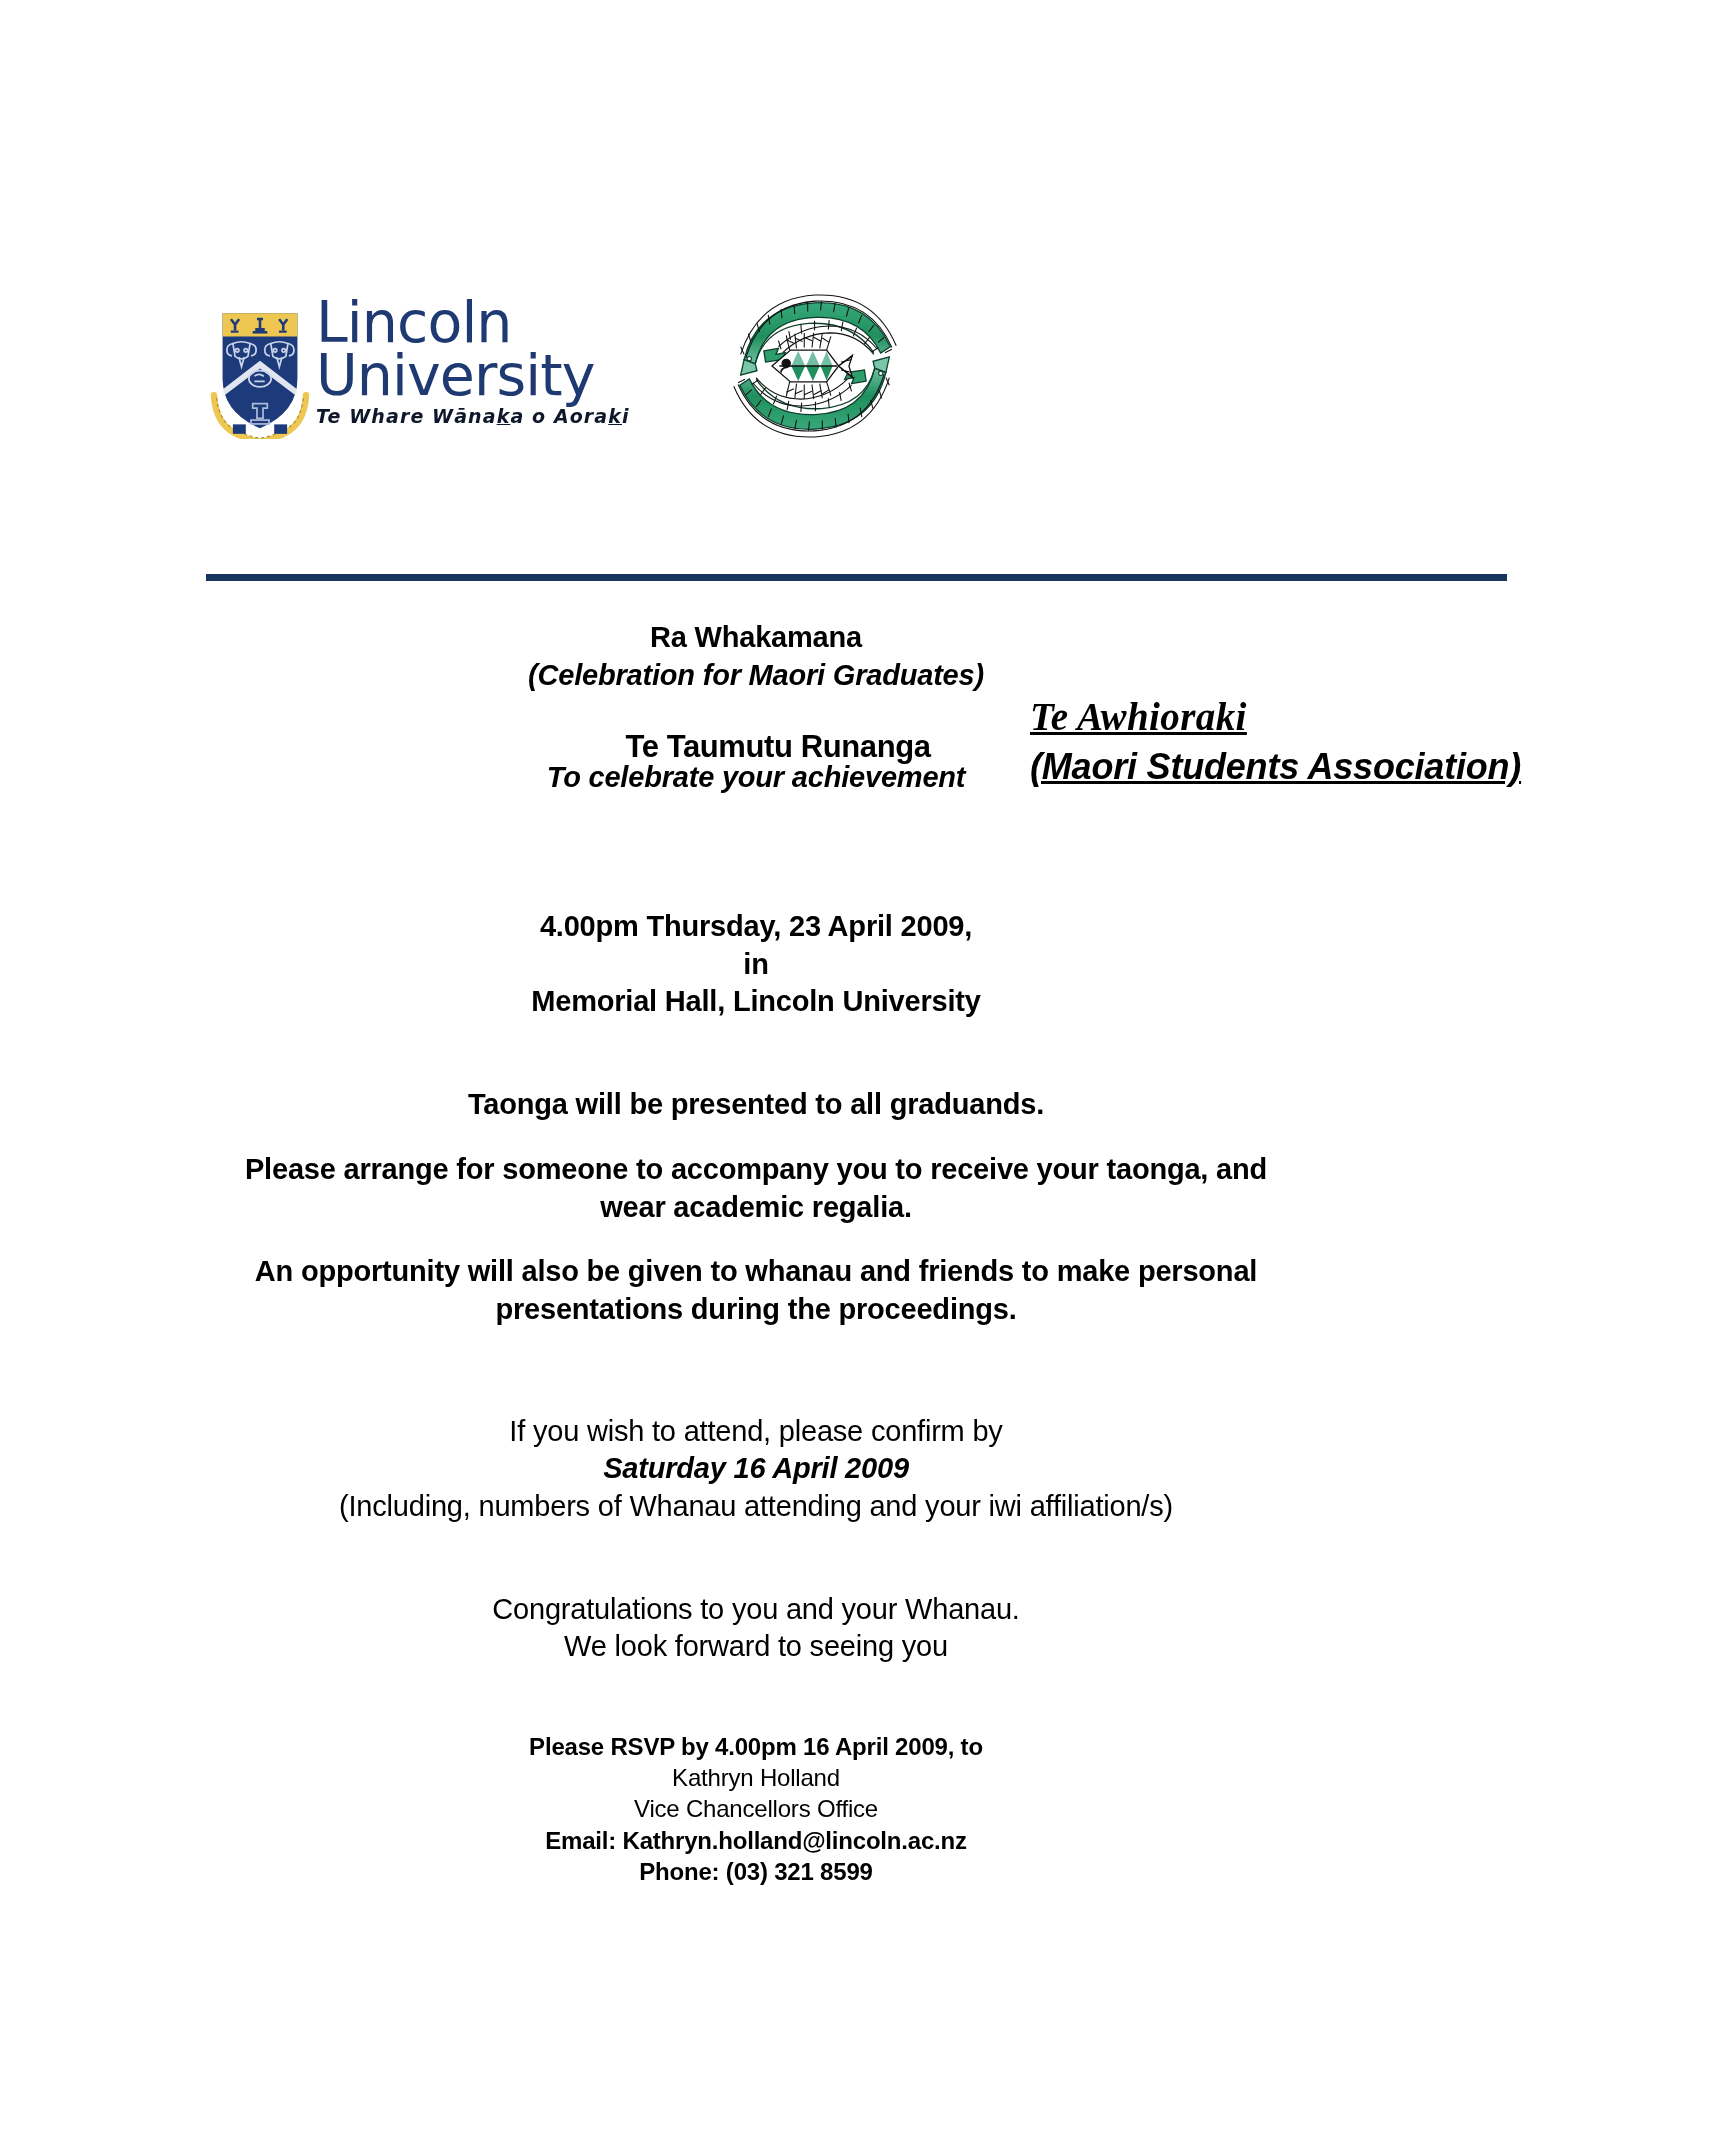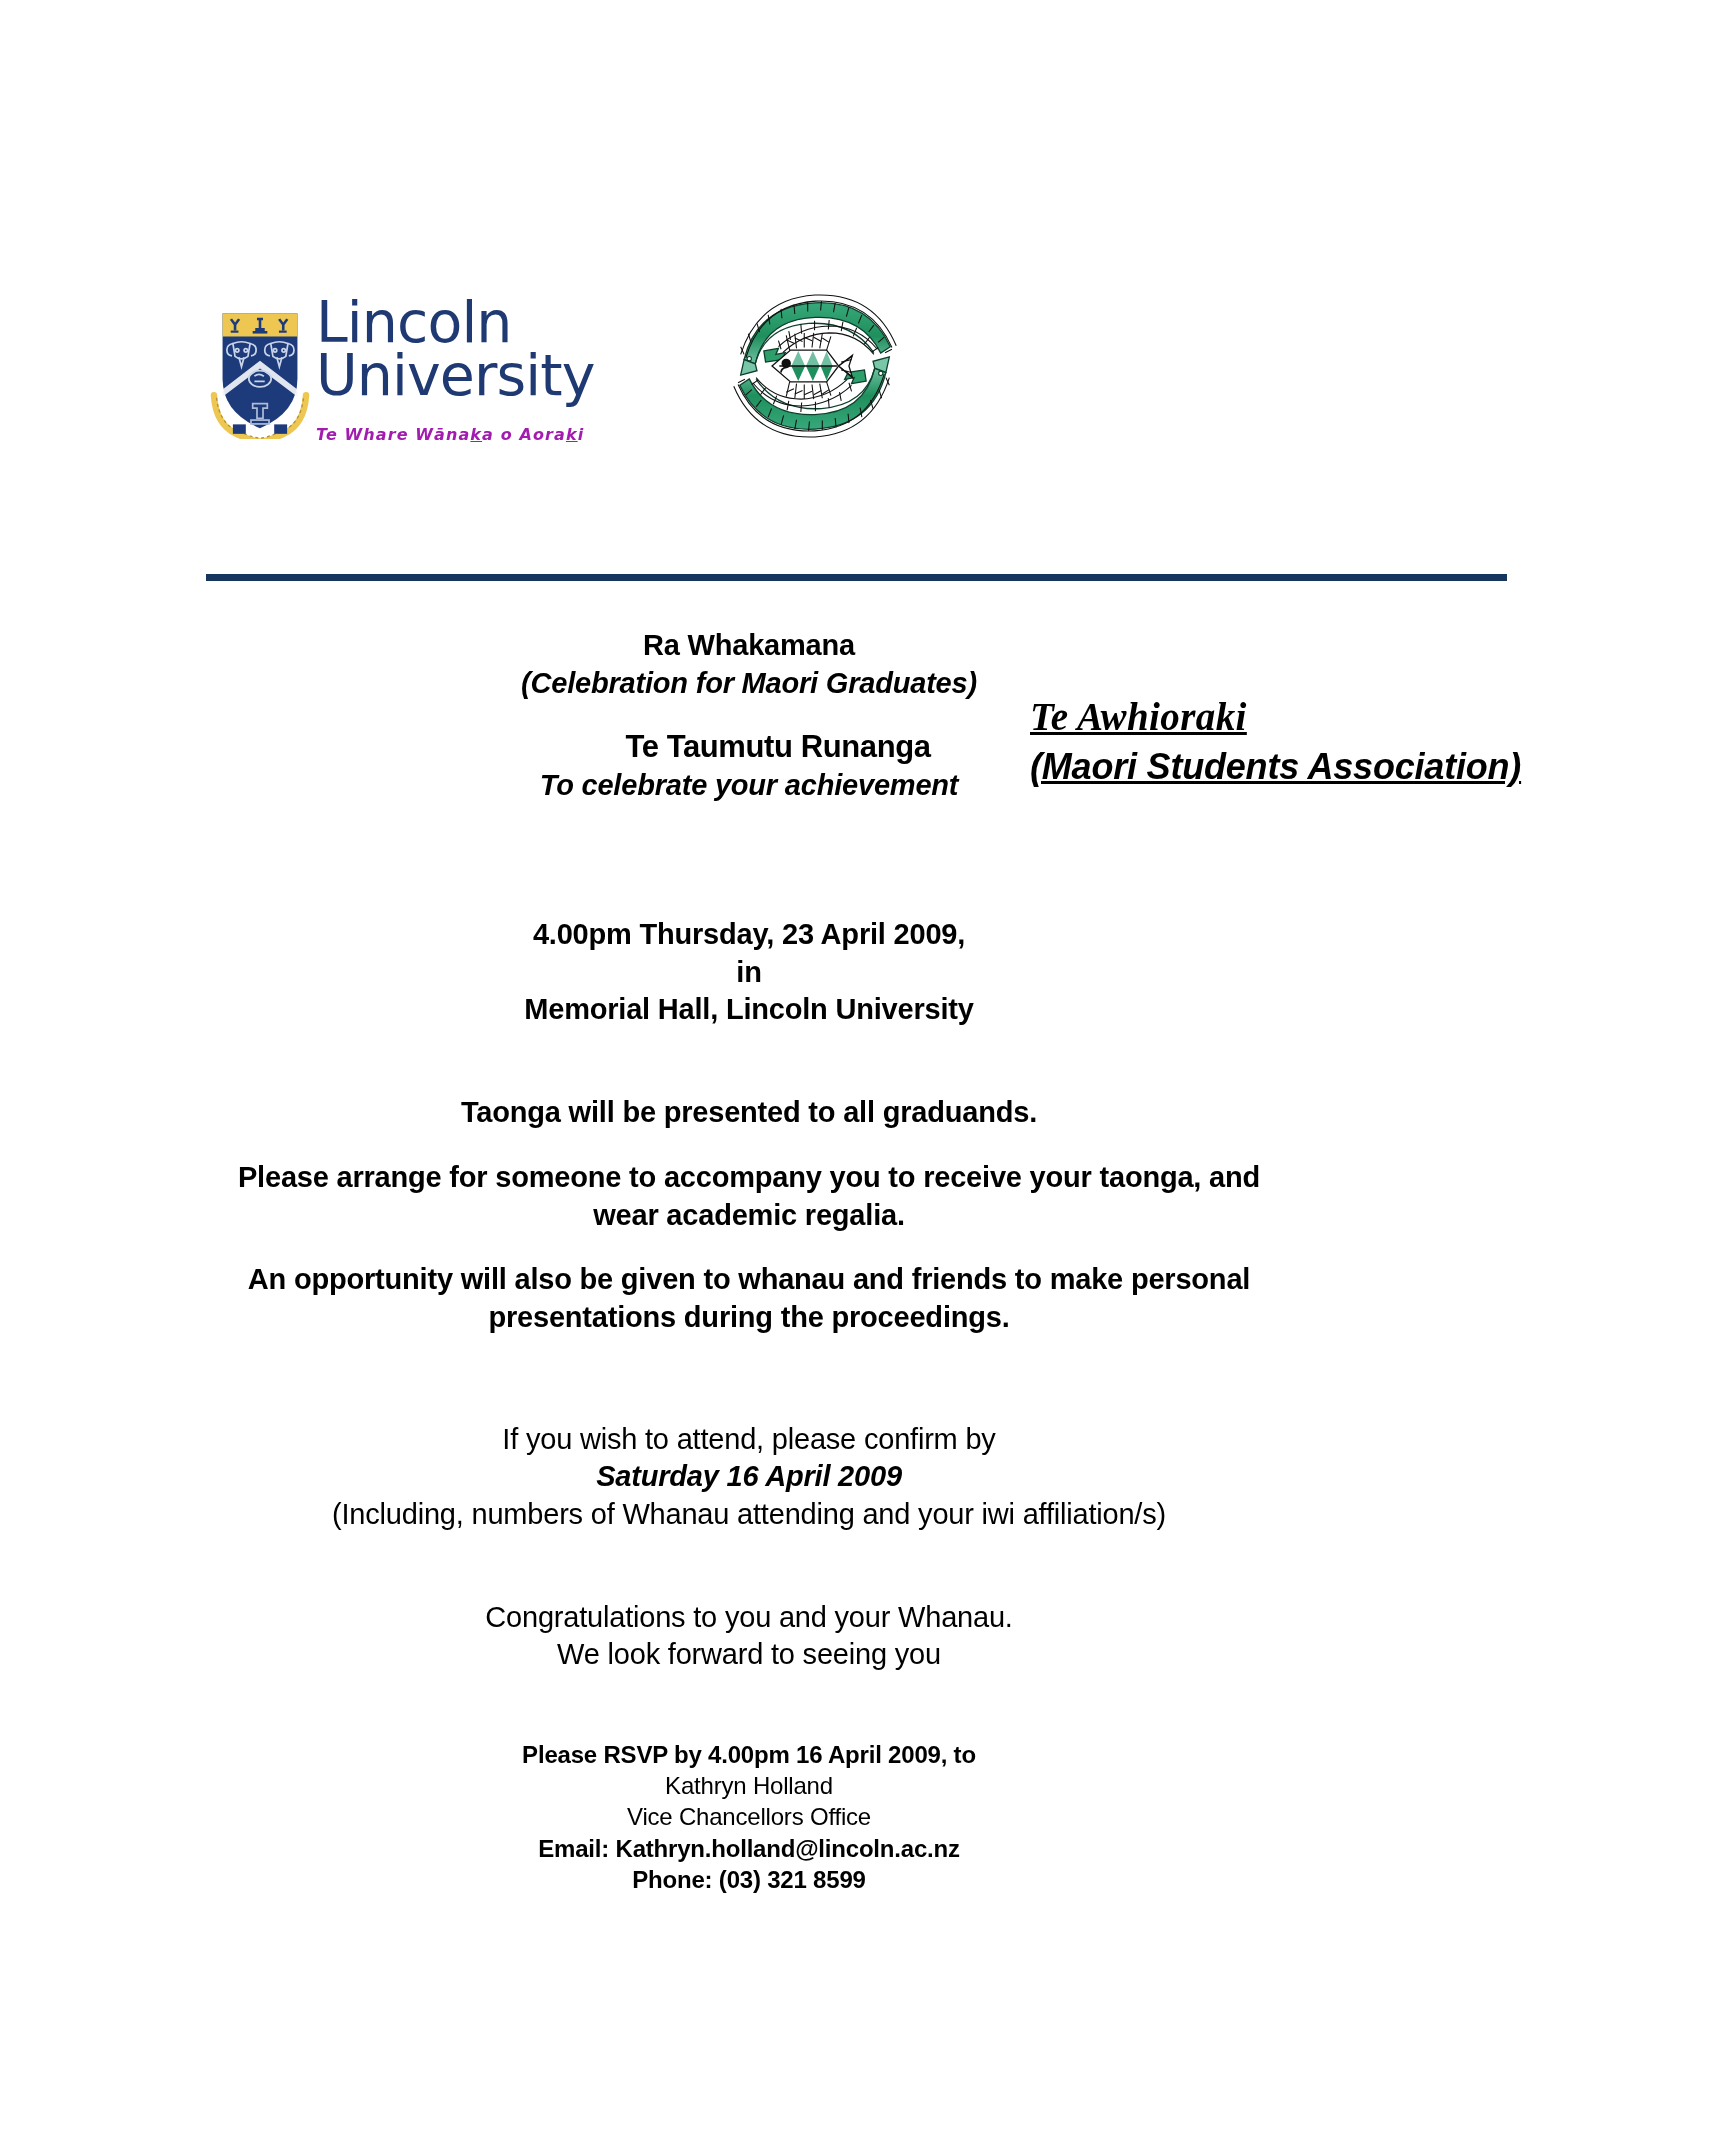--- a/index.html
+++ b/index.html
@@ -46,27 +46,27 @@
   }
   .lu-word-line {
     font-family: "DejaVu Sans", sans-serif;
     font-weight: 400;
     font-size: 57px;
     line-height: 0.94;
     letter-spacing: -0.9px;
     color: #1f3a73;
   }
   .lu-tagline {
-    margin-top: 22px;
+    margin-top: 2px;
     font-family: "DejaVu Sans", sans-serif;
     font-style: italic;
     font-weight: 700;
-    font-size: 16px;
+    font-size: 19px;
     letter-spacing: 1.1px;
-    color: #a21caf;
+    color: #0f172a;
     white-space: nowrap;
   }
   .lu-tagline .ul { text-decoration: underline; text-decoration-thickness: 1.3px; text-underline-offset: 0.9px; }
 
   
   .taumutu-logo {
     position: absolute;
     left: 714px;
     top: 6.9px;
     width: 202px;
@@ -118,25 +118,24 @@
     left: 206px;
     top: 574px;
     width: 1301px;
     height: 7.3px;
     background: #16355f;
   }
 
   
   .content {
     position: absolute;
-    left: 5px;
+    left: 12px;
     top: 619px;
     width: 1488px;
     text-align: center;
-    margin-top: 8px;
   }
   .ln {
     font-family: "Liberation Sans", sans-serif;
     font-size: 29px;
     line-height: 1.30;
     letter-spacing: -0.2px;
   }
   .b   { font-weight: 700; }
   .bi  { font-weight: 700; font-style: italic; }
   .reg { font-weight: 400; }

